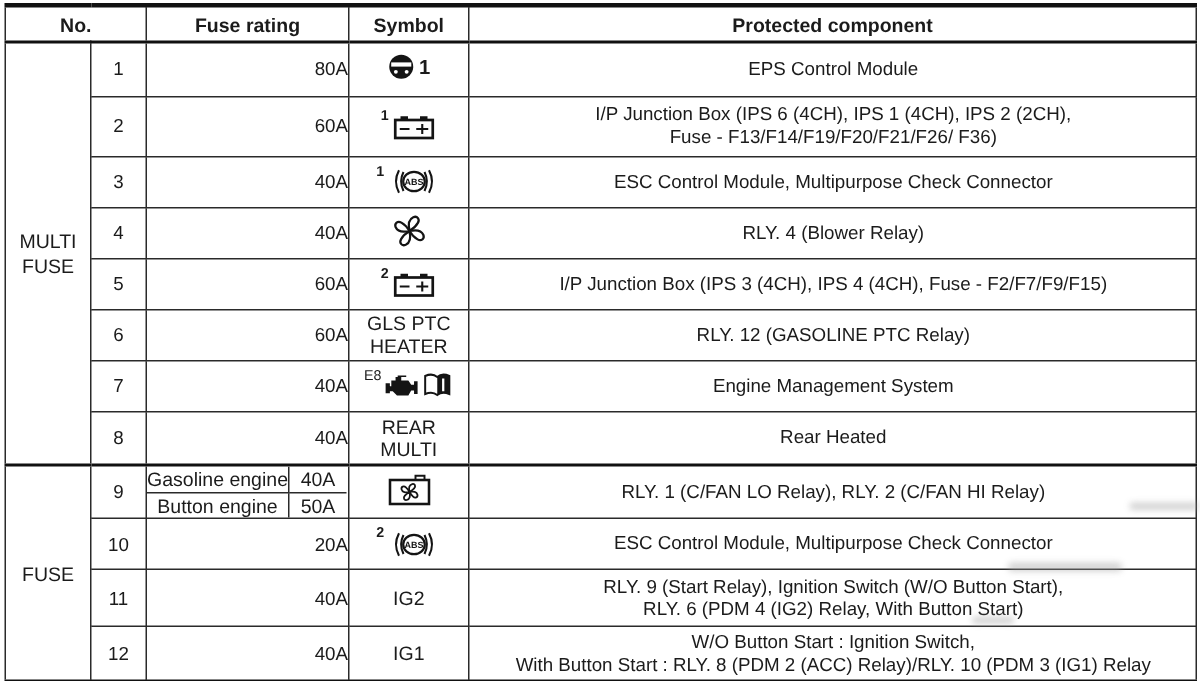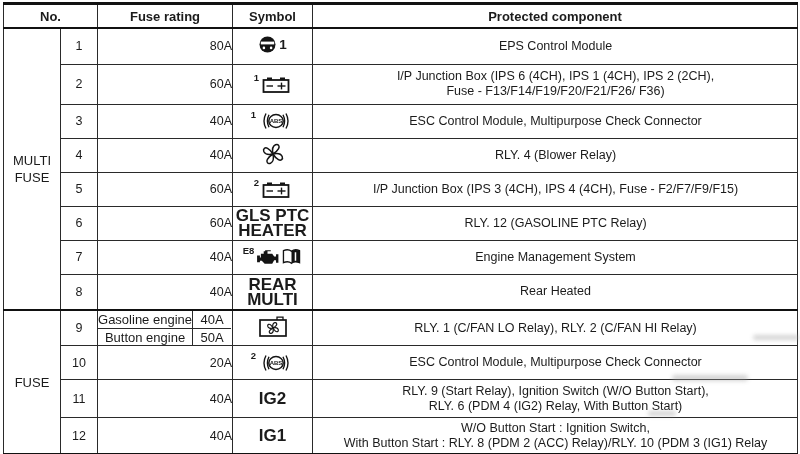--- a/index.html
+++ b/index.html
@@ -6,24 +6,24 @@
   body{width:800px;height:454px;position:relative;font-family:"Liberation Sans",sans-serif;color:#1b1b1b;overflow:hidden;}
   table.fuse{border-collapse:collapse;table-layout:fixed;width:794px;margin:2px 0 0 3px;border:1px solid #222;border-top:3px solid #111;border-bottom:3px solid #111;}
   td{border:1px solid #2a2a2a;vertical-align:middle;padding:0;font-size:12.5px;overflow:hidden;}
   tr.hdr td{border-bottom:2px solid #111;font-weight:bold;font-size:13px;text-align:center;height:22px;}
   td.group{ text-align:center;font-size:13px;line-height:17px;}
   td.no{text-align:center;}
   td.rating{text-align:right;}
   td.sym{text-align:center;font-weight:bold;}
   td.comp{padding:2px 6px 2px 7px;line-height:15px;text-align:center;margin-top:30px;}
   tr.gsep td{border-top:2px solid #111;}
-  .sym-lines{font-weight:bold;font-size:17px;line-height:15px;}
+  .sym-lines{font-weight:normal;font-size:13px;line-height:15px;}
   .sym-wrap{display:inline-flex;align-items:center;justify-content:center;gap:1px;}
   .sup{font-size:9.5px;font-weight:bold;position:relative;top:-7px;margin-right:1px;}
-  .sup-lite{font-size:9.5px;font-weight:bold;position:relative;top:-7px;margin-right:0px;text-align:right;}
+  .sup-lite{font-size:9.5px;font-weight:normal;position:relative;top:-7px;margin-right:0px;text-align:right;}
   .sym-big{font-weight:bold;font-size:13.5px;margin-left:1px;}
   
   .subgrid{display:grid;grid-template-columns:95px 38px;width:133px;height:34px;}
   .subgrid > div{display:flex;align-items:center;justify-content:center;font-size:13px;height:17px;}
   .sg-l{border-right:1px solid #2a2a2a;}
   .sg-t{border-bottom:1px solid #2a2a2a;}
   
   .smudge{position:absolute;background:#9f9f9f;opacity:.45;filter:blur(2px);border-radius:3px;}
   svg{display:block;}
 </style>

